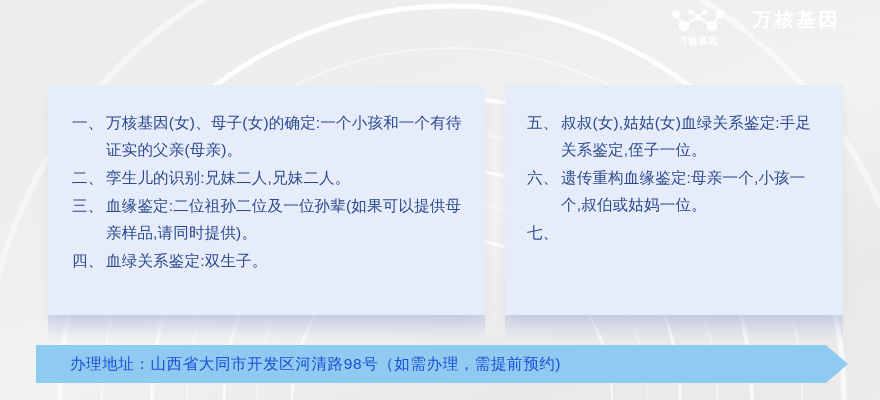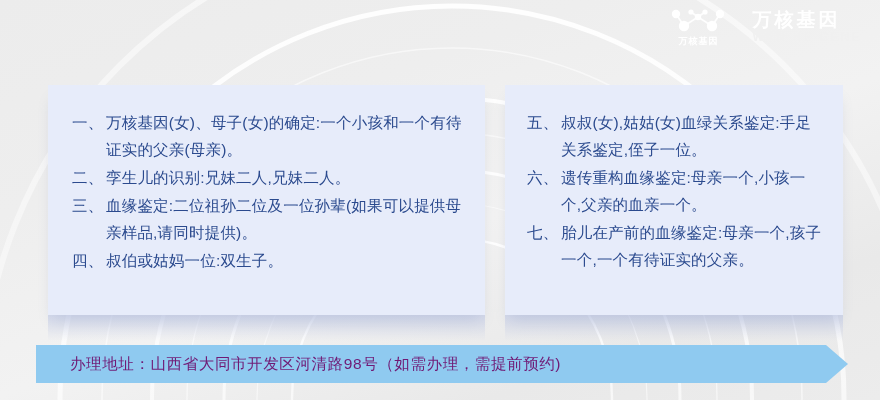--- a/index.html
+++ b/index.html
@@ -154,21 +154,21 @@
     top: 345px;
     width: 812px;
     height: 38px;
     background: #8fcaf0;
     display: flex;
     align-items: center;
     -webkit-clip-path: polygon(0 0, calc(100% - 22px) 0, 100% 50%, calc(100% - 22px) 100%, 0 100%);
     clip-path: polygon(0 0, calc(100% - 22px) 0, 100% 50%, calc(100% - 22px) 100%, 0 100%);
   }
   .banner-text {
-    color: #701a75;
+    color: #1d4ed8;
     font-size: 15.5px;
     letter-spacing: 0.6px;
     padding-left: 34px;
     white-space: nowrap;
   }
 </style>
 </head>
 <body>
 
 <div id="poster">
@@ -238,38 +238,37 @@
       <li>
         <span class="num">二、</span>
         <span class="txt">孪生儿的识别:兄妹二人,兄妹二人。</span>
       </li>
       <li>
         <span class="num">三、</span>
         <span class="txt">血缘鉴定:二位祖孙二位及一位孙辈(如果可以提供母亲样品,请同时提供)。</span>
       </li>
       <li>
         <span class="num">四、</span>
-        <span class="txt">叔伯或姑妈一位:双生子。</span>
+        <span class="txt">血绿关系鉴定:双生子。</span>
       </li>
     </ul>
   </div>
 
   <div class="panel panel-right">
     <ul class="list">
       <li>
         <span class="num">五、</span>
         <span class="txt">叔叔(女),姑姑(女)血绿关系鉴定:手足关系鉴定,侄子一位。</span>
       </li>
       <li>
         <span class="num">六、</span>
-        <span class="txt">遗传重构血缘鉴定:母亲一个,小孩一个,父亲的血亲一个。</span>
+        <span class="txt">遗传重构血缘鉴定:母亲一个,小孩一个,叔伯或姑妈一位。</span>
       </li>
       <li>
         <span class="num">七、</span>
-        <span class="txt">胎儿在产前的血缘鉴定:母亲一个,孩子一个,一个有待证实的父亲。</span>
       </li>
     </ul>
   </div>
 
   <div class="banner">
     <span class="banner-text">办理地址：山西省大同市开发区河清路98号（如需办理，需提前预约)</span>
   </div>
 
 </div>
 

